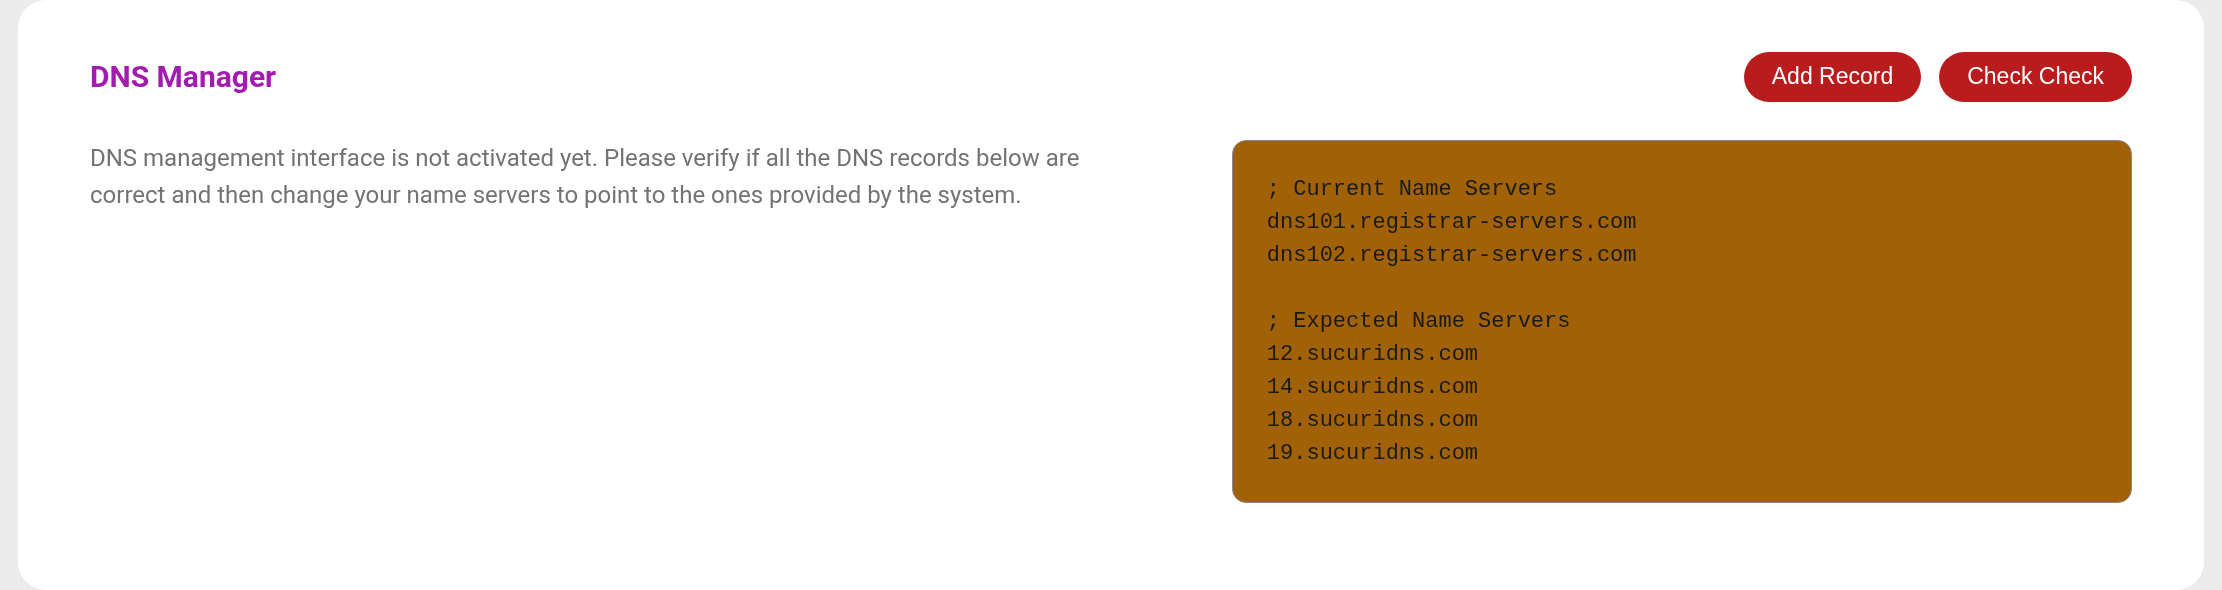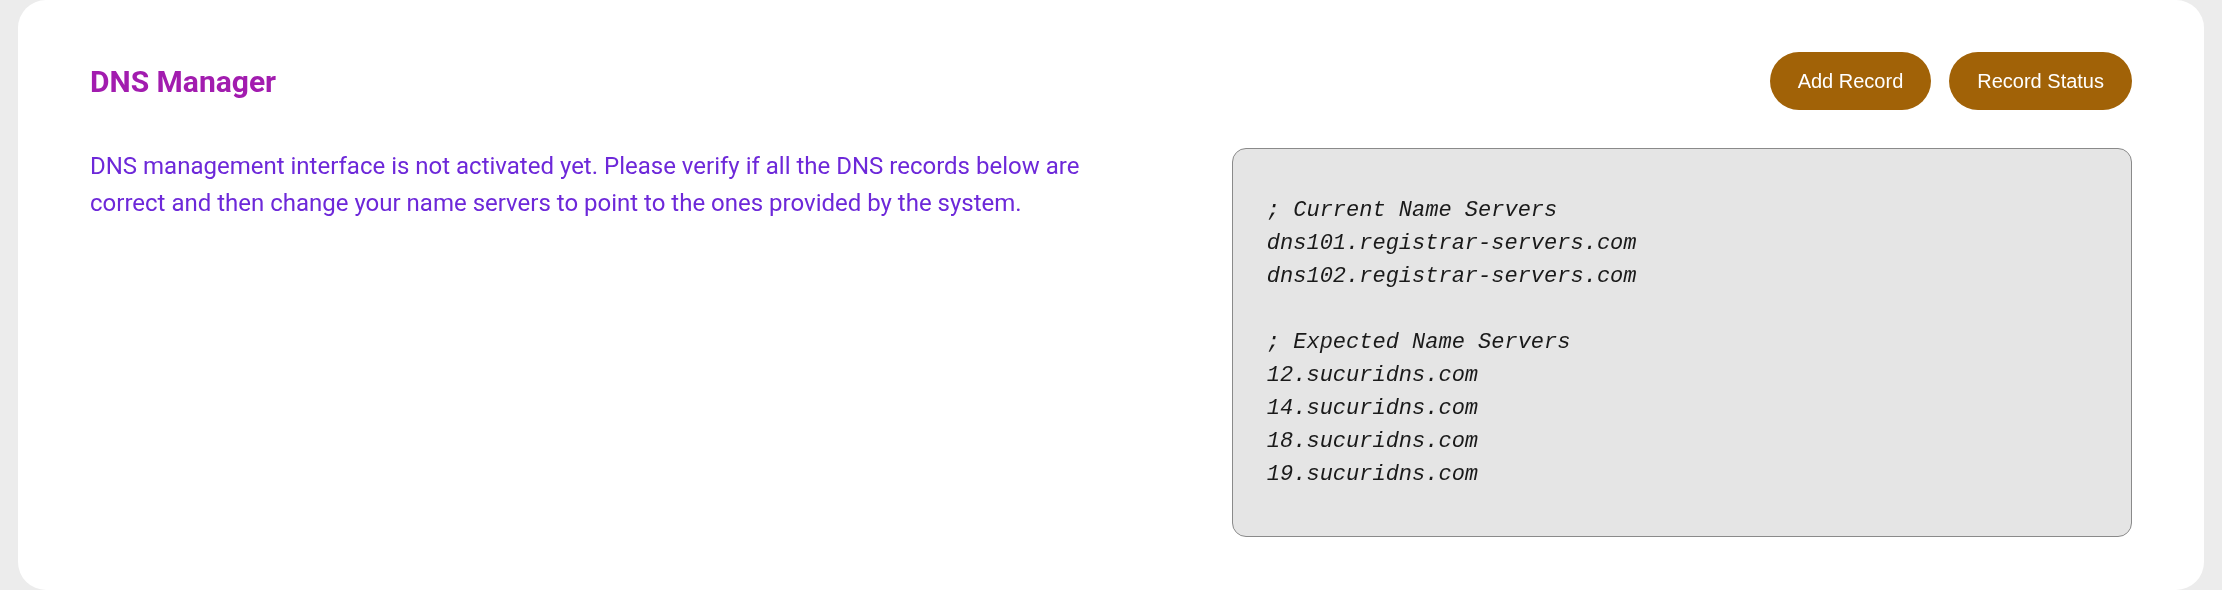--- a/index.html
+++ b/index.html
@@ -30,65 +30,64 @@
     .title {
       font-size: 30px;
       font-weight: 700;
       color: #a21caf;
     }
     .button-group {
       display: flex;
       gap: 18px;
     }
     .btn {
-      background: #a16207;
+      background: #b91c1c;
       color: #ffffff;
       border: none;
       border-radius: 999px;
-      padding: 17px 28px;
-      font-size: 20px;
+      padding: 11px 28px;
+      font-size: 23px;
       font-weight: 400;
       cursor: pointer;
       line-height: 1.2;
     }
     .content-row {
       display: flex;
       gap: 80px;
       align-items: flex-start;
     }
     .description {
       flex: 0 0 52%;
       font-size: 24px;
       line-height: 1.55;
-      color: #6d28d9;
+      color: #737373;
       font-weight: 400;
     }
     .code-block {
       flex: 1;
-      background: #e5e5e5;
+      background: #a16207;
       border: 1.5px solid #8a8a8a;
       border-radius: 14px;
-      padding: 45px 34px;
+      padding: 32px 34px;
       font-family: "SFMono-Regular", Consolas, "Liberation Mono", Menlo, Courier, monospace;
       font-size: 22px;
       line-height: 1.5;
       color: #1a1a1a;
       white-space: pre;
-      font-style: italic;
     }
   </style>
 </head>
 <body>
 
 <div class="card">
   <div class="header-row">
     <h1 class="title">DNS Manager</h1>
     <div class="button-group">
       <button class="btn">Add Record</button>
-      <button class="btn">Record Status</button>
+      <button class="btn">Check Check</button>
     </div>
   </div>
   <div class="content-row">
     <p class="description">DNS management interface is not activated yet. Please verify if all the DNS records below are correct and then change your name servers to point to the ones provided by the system.</p>
     <pre class="code-block"><span>; Current Name Servers</span>
 <span>dns101.registrar-servers.com</span>
 <span>dns102.registrar-servers.com</span>
 
 <span>; Expected Name Servers</span>
 <span>12.sucuridns.com</span>

